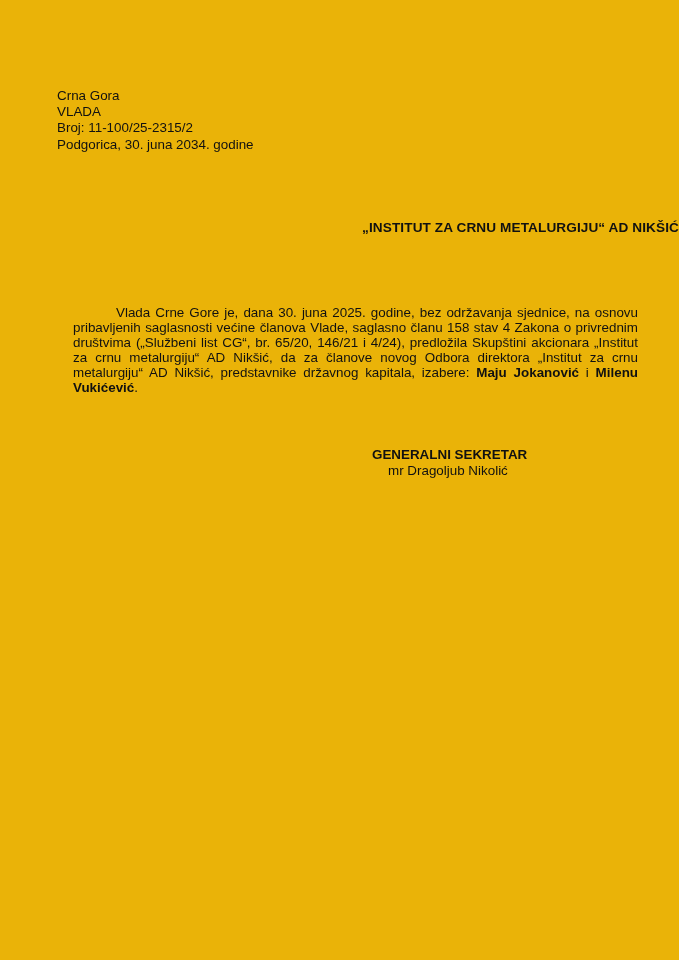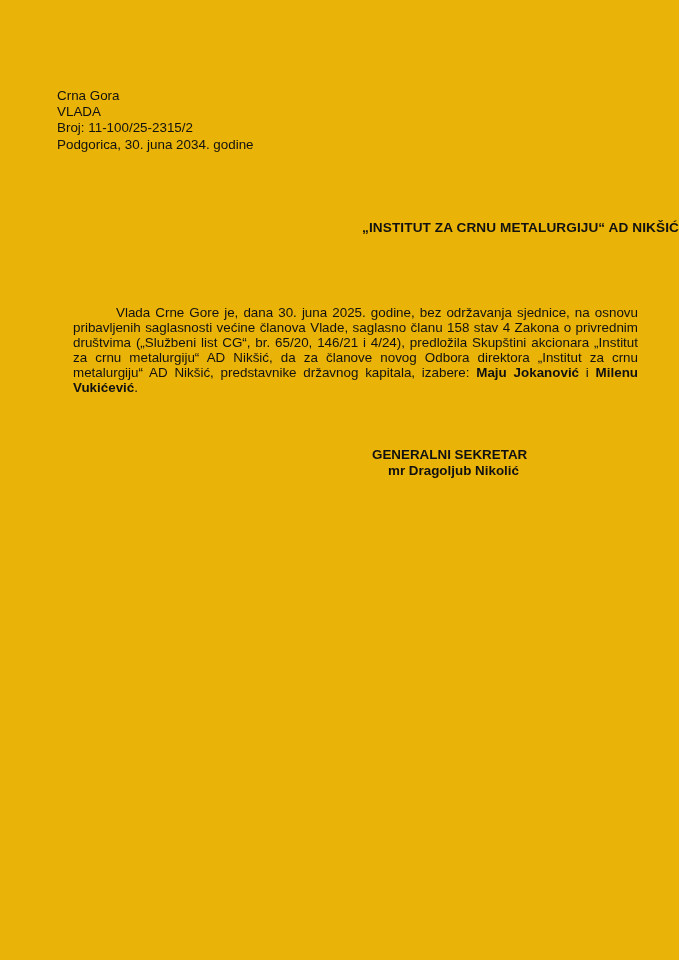--- a/index.html
+++ b/index.html
@@ -58,21 +58,20 @@
       line-height: 16.2px;
     }
     .sig-title {
       font-weight: bold;
       white-space: nowrap;
       text-align: center;
     }
     .sig-name {
       padding-left: 16px;
       white-space: nowrap;
-      font-weight: bold;
     }
   </style>
 </head>
 <body>
 
 <div class="page">
 
   <div class="header">
     <div>Crna Gora</div>
     <div>VLADA</div>

